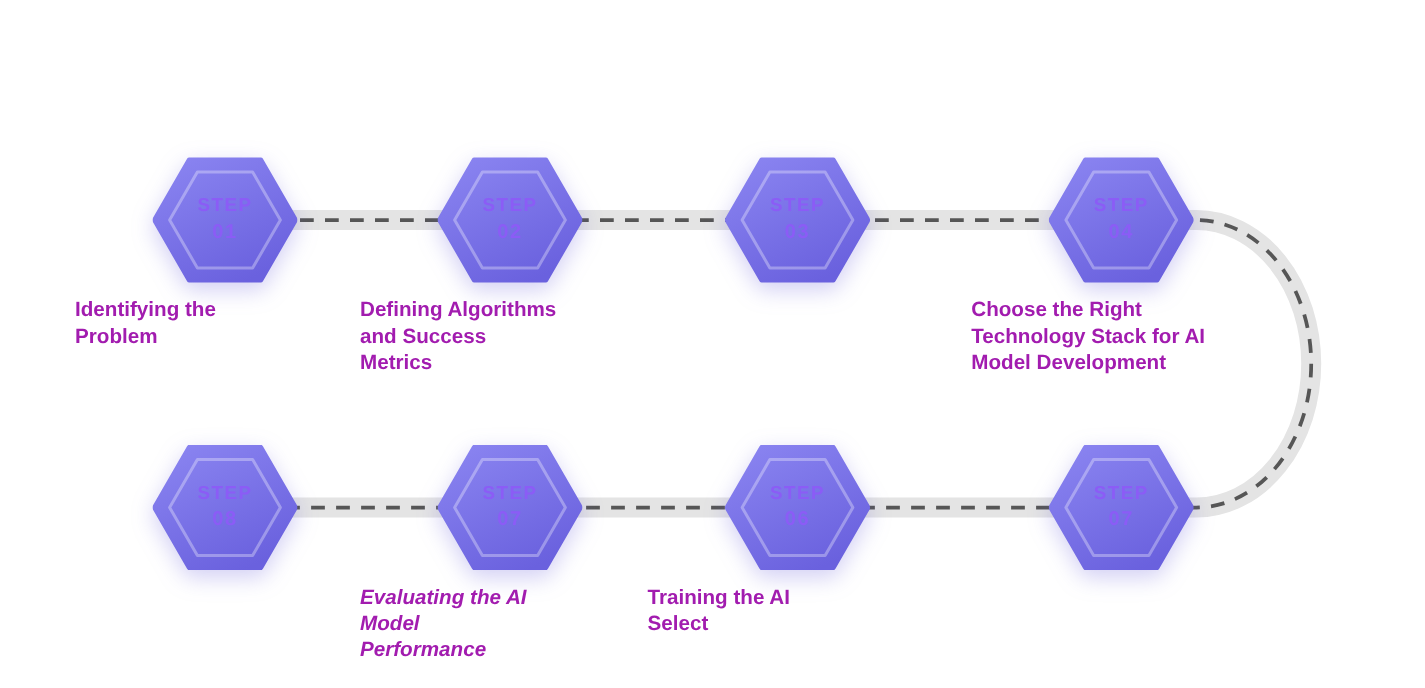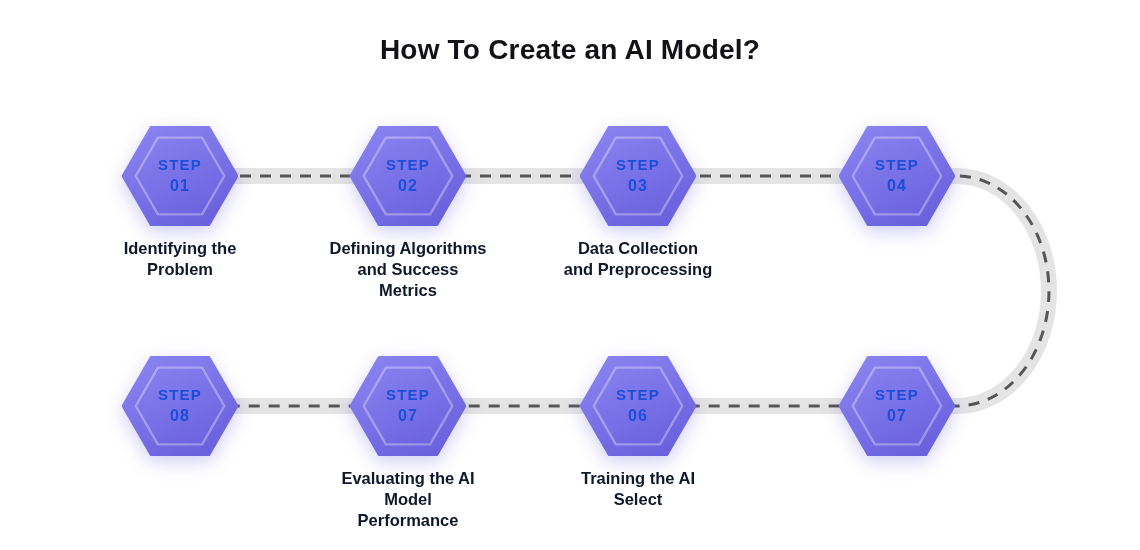--- a/index.html
+++ b/index.html
@@ -39,51 +39,50 @@
     height: 100px;
     filter: drop-shadow(0 6px 9px rgba(93, 84, 215, 0.28));
   }
   .hex-text {
     position: absolute;
     inset: 0;
     display: flex;
     flex-direction: column;
     align-items: center;
     justify-content: center;
-    color: #1d4ed8;
+    color: #8b5cf6;
     text-align: center;
     line-height: 1.35;
   }
   .step-word {
     font-size: 15px;
     font-weight: 600;
     letter-spacing: 1.2px;
   }
   .step-num {
     font-size: 16px;
     font-weight: 600;
     letter-spacing: 1.2px;
   }
   .caption {
     position: absolute;
     width: 240px;
-    text-align: center;
+    text-align: left;
     font-size: 16.5px;
     font-weight: 700;
     line-height: 1.27;
-    color: #0f172a;
+    color: #a21caf;
     white-space: pre-line;
   }
 </style>
 </head>
 <body>
 
 <div class="canvas">
 
-  <div class="title">How To Create an AI Model?</div>
 
   <svg class="track-svg" width="1140" height="550" viewBox="0 0 1140 550">
     <path d="M 180 176 H 957 A 92 115 0 0 1 957 406 H 180" fill="none" stroke="#E4E4E4" stroke-width="16"></path>
     <path d="M 180 176 H 957 A 92 115 0 0 1 957 406 H 180" fill="none" stroke="#565656" stroke-width="3" stroke-dasharray="11 9"></path>
   </svg>
 
   <svg width="0" height="0" style="position:absolute">
     <defs>
       <linearGradient id="hexgrad" x1="0.15" y1="0" x2="0.7" y2="1">
         <stop offset="0" stop-color="#8983F0"></stop>
@@ -123,32 +122,33 @@
 
   <div class="step-node" style="left:580px; top:126px;">
     <svg class="hex-svg" viewBox="0 0 116 100">
         <use href="#hexsym"></use>
       </svg>
     <div class="hex-text">
       <span class="step-word">STEP</span>
       <span class="step-num">03</span>
     </div>
   </div>
-  <div class="caption" style="left:518px; top:238px;">Data Collection
-and Preprocessing</div>
 
   <div class="step-node" style="left:839px; top:126px;">
     <svg class="hex-svg" viewBox="0 0 116 100">
         <use href="#hexsym"></use>
       </svg>
     <div class="hex-text">
       <span class="step-word">STEP</span>
       <span class="step-num">04</span>
     </div>
   </div>
+  <div class="caption" style="left:777px; top:238px;">Choose the Right
+Technology Stack for AI
+Model Development</div>
 
   <div class="step-node" style="left:839px; top:356px;">
     <svg class="hex-svg" viewBox="0 0 116 100">
         <use href="#hexsym"></use>
       </svg>
     <div class="hex-text">
       <span class="step-word">STEP</span>
       <span class="step-num">07</span>
     </div>
   </div>
@@ -167,21 +167,21 @@
 
   <div class="step-node" style="left:350px; top:356px;">
     <svg class="hex-svg" viewBox="0 0 116 100">
         <use href="#hexsym"></use>
       </svg>
     <div class="hex-text">
       <span class="step-word">STEP</span>
       <span class="step-num">07</span>
     </div>
   </div>
-  <div class="caption" style="left:288px; top:468px;">Evaluating the AI
+  <div class="caption" style="left:288px; top:468px;font-style:italic;">Evaluating the AI
 Model
 Performance</div>
 
   <div class="step-node" style="left:122px; top:356px;">
     <svg class="hex-svg" viewBox="0 0 116 100">
         <use href="#hexsym"></use>
       </svg>
     <div class="hex-text">
       <span class="step-word">STEP</span>
       <span class="step-num">08</span>

